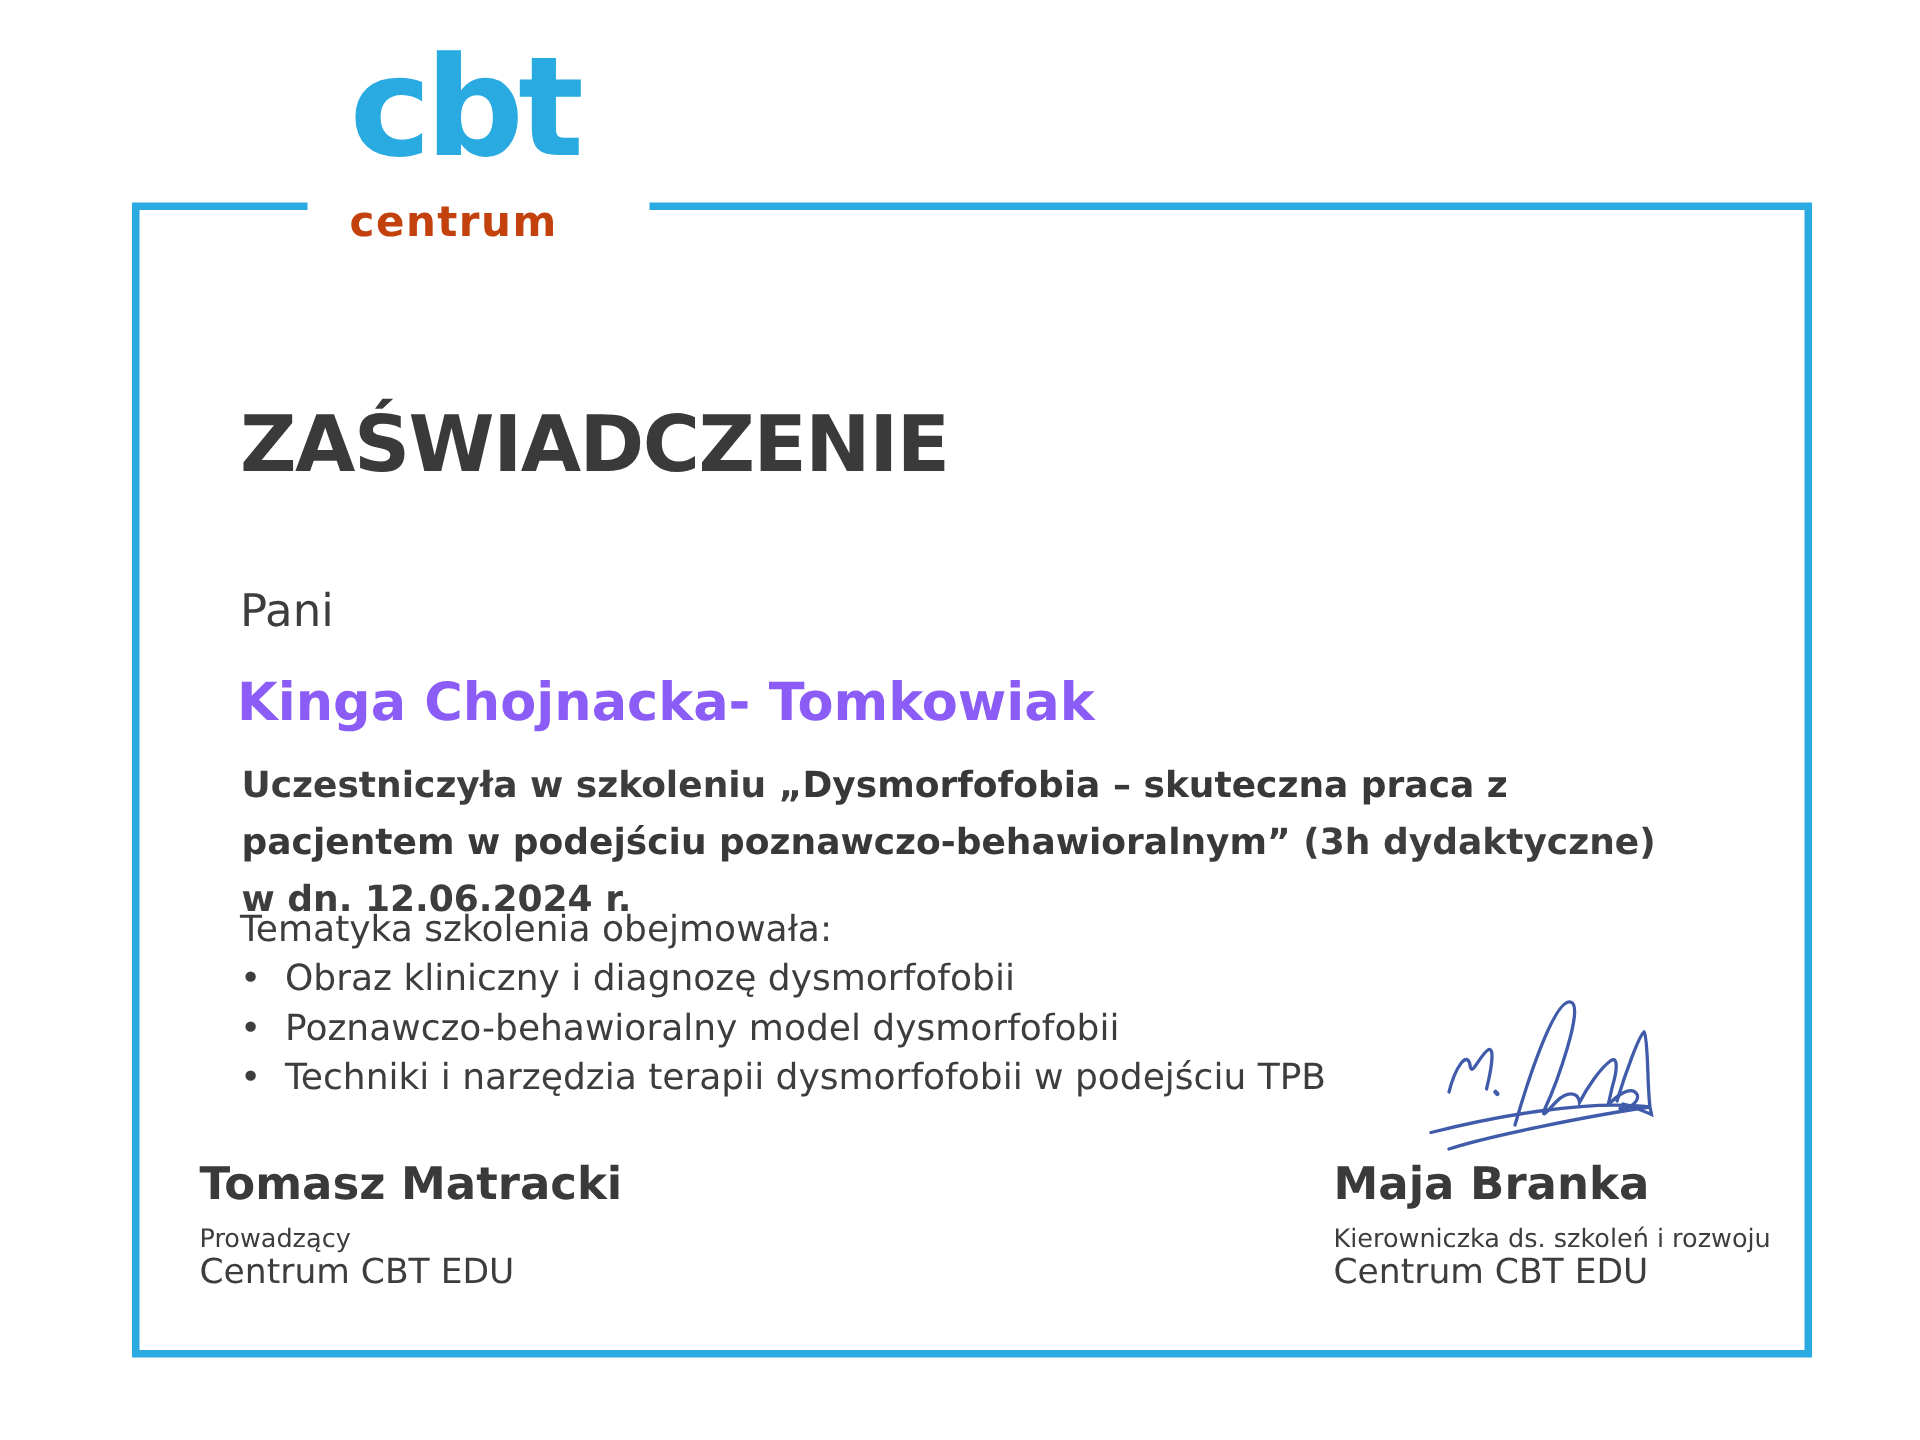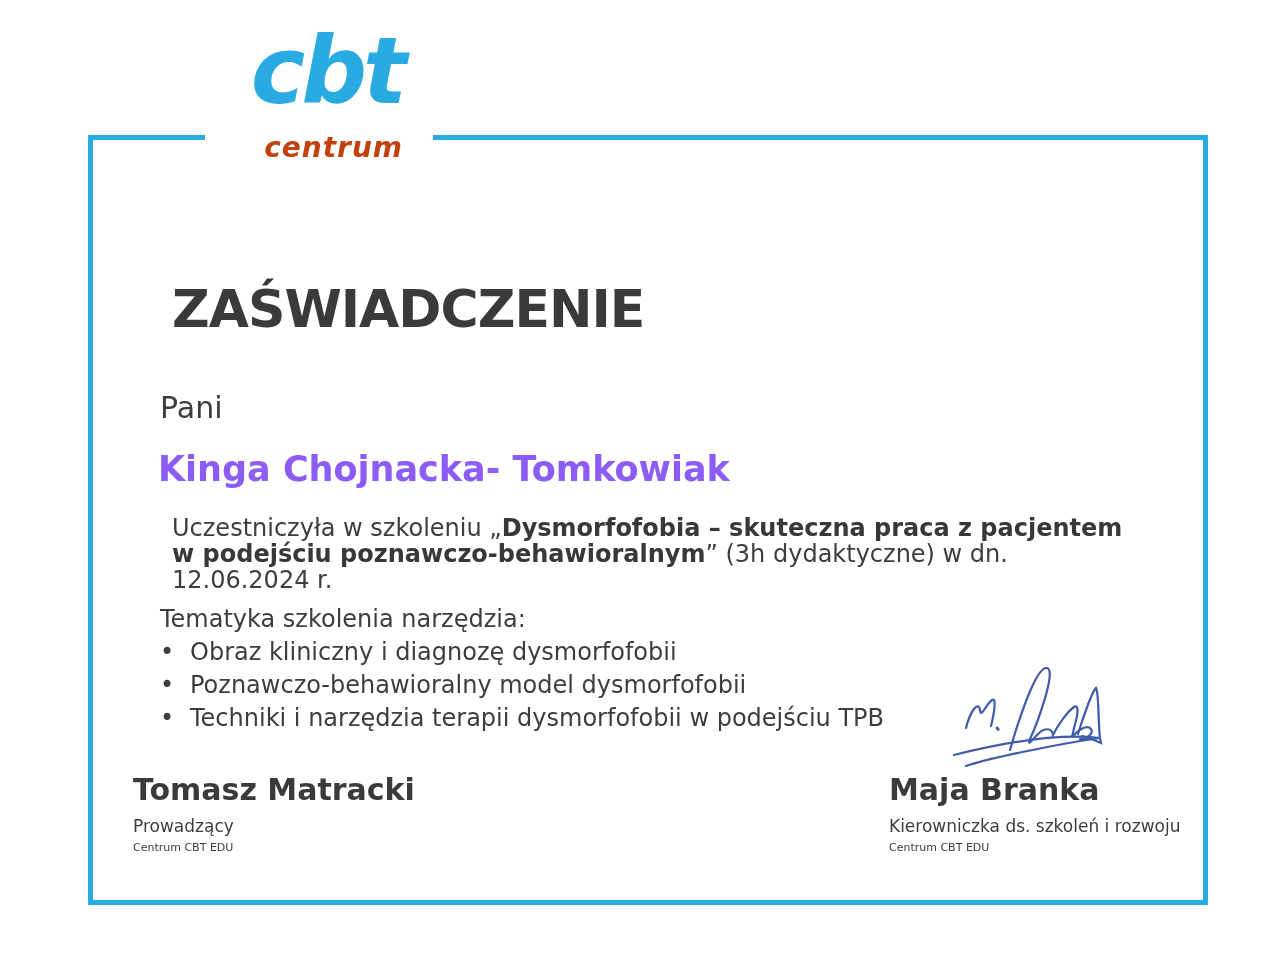--- a/index.html
+++ b/index.html
@@ -34,43 +34,42 @@
     width: 228px;
     height: 18px;
     background: #ffffff;
   }
   
   .logo {
     position: absolute;
     left: 233px;
     top: 28px;
     width: 170px;
-    text-align: right;
-    font-style: italic;
+    text-align: left;
   }
   .logo-brand {
     font-size: 92px;
     font-weight: bold;
     line-height: 0.95;
     letter-spacing: -4px;
     color: #29ABE2;
   }
   .logo-sub {
     margin-top: 16px;
     font-size: 28px;
     font-weight: bold;
     letter-spacing: 1px;
     color: #c2410c;
   }
   
   .title {
     position: absolute;
     left: 156px;
     top: 263px;
-    margin: 16px;
+    margin: 4px;
     font-size: 52px;
     font-weight: bold;
     letter-spacing: -1px;
     color: #3a3a3a;
   }
   .salutation {
     position: absolute;
     left: 160px;
     top: 390px;
     font-size: 30px;
@@ -82,24 +81,25 @@
     top: 449px;
     font-size: 35px;
     font-weight: bold;
     color: #8b5cf6;
   }
   .course-paragraph {
     position: absolute;
     left: 160px;
     top: 503px;
     width: 965px;
-    margin: 12px;
+    margin: 1px;
     font-size: 24px;
-    line-height: 26px;
-    color: #3d3d3d;
+    line-height: 38px;
+    color: #3d3d3d;
+    font-weight: bold;
   }
   .course-paragraph b { color: #383838; }
   .topics-heading {
     position: absolute;
     left: 160px;
     top: 605px;
     font-size: 24px;
     color: #3d3d3d;
   }
   .topics-list {
@@ -141,21 +141,21 @@
     color: #3a3a3a;
     line-height: 36px;
   }
   .signatory-role {
     margin-top: 7px;
     font-size: 17px;
     line-height: 22px;
     color: #3d3d3d;
   }
   .signatory-org {
-    font-size: 11px;
+    font-size: 23px;
     line-height: 22px;
     color: #3d3d3d;
   }
 </style>
 </head>
 <body>
 
 <div class="page">
 
   <div class="frame"></div>
@@ -167,21 +167,21 @@
   </div>
 
   <h1 class="title">ZAŚWIADCZENIE</h1>
 
   <div class="salutation">Pani</div>
 
   <div class="recipient-name">Kinga Chojnacka- Tomkowiak</div>
 
   <p class="course-paragraph"><span>Uczestniczyła w szkoleniu „</span><b>Dysmorfofobia – skuteczna praca z pacjentem w podejściu poznawczo-behawioralnym</b><span>” (3h dydaktyczne) w dn. 12.06.2024 r.</span></p>
 
-  <div class="topics-heading">Tematyka szkolenia narzędzia:</div>
+  <div class="topics-heading">Tematyka szkolenia obejmowała:</div>
 
   <ul class="topics-list">
     <li>
       <span class="bullet">•</span>
       <span>Obraz kliniczny i diagnozę dysmorfofobii</span>
     </li>
     <li>
       <span class="bullet">•</span>
       <span>Poznawczo-behawioralny model dysmorfofobii</span>
     </li>

